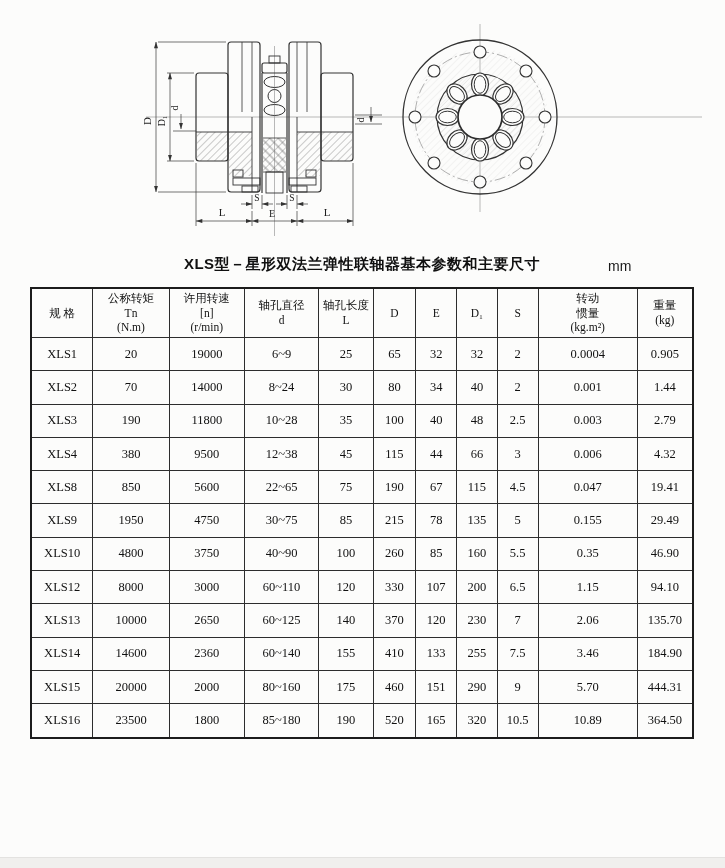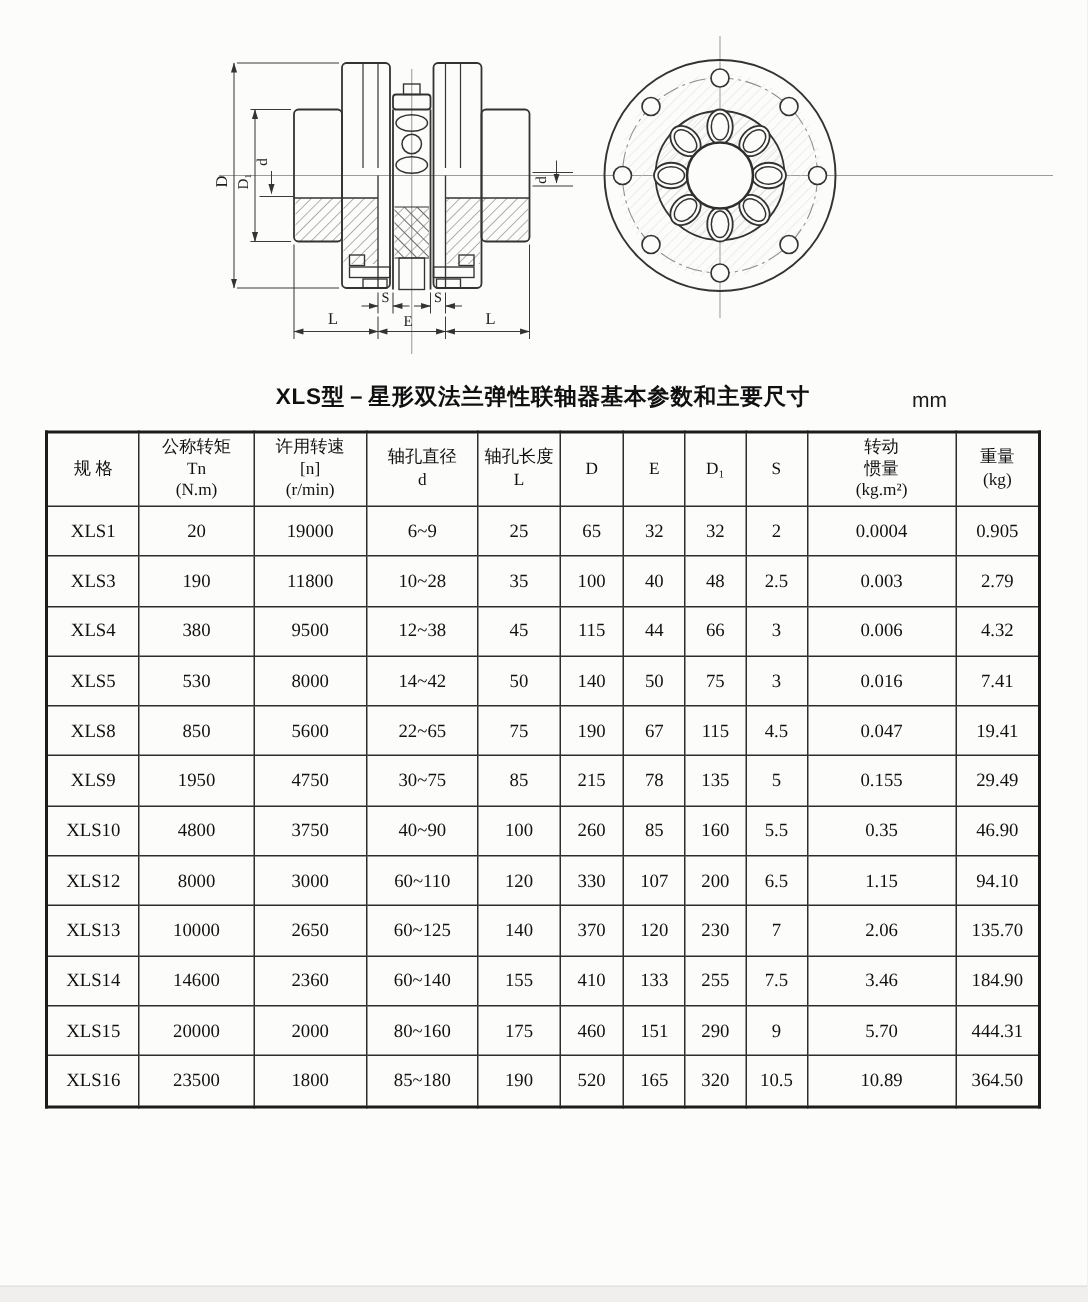--- a/index.html
+++ b/index.html
@@ -275,20 +275,33 @@
           <td>6~9</td>
           <td>25</td>
           <td>65</td>
           <td>32</td>
           <td>32</td>
           <td>2</td>
           <td>0.0004</td>
           <td>0.905</td>
         </tr>
         <tr>
+          <td>XLS2</td>
+          <td>70</td>
+          <td>14000</td>
+          <td>8~24</td>
+          <td>30</td>
+          <td>80</td>
+          <td>34</td>
+          <td>40</td>
+          <td>2</td>
+          <td>0.001</td>
+          <td>1.44</td>
+        </tr>
+        <tr>
           <td>XLS3</td>
           <td>190</td>
           <td>11800</td>
           <td>10~28</td>
           <td>35</td>
           <td>100</td>
           <td>40</td>
           <td>48</td>
           <td>2.5</td>
           <td>0.003</td>
@@ -301,33 +314,20 @@
           <td>12~38</td>
           <td>45</td>
           <td>115</td>
           <td>44</td>
           <td>66</td>
           <td>3</td>
           <td>0.006</td>
           <td>4.32</td>
         </tr>
         <tr>
-          <td>XLS5</td>
-          <td>530</td>
-          <td>8000</td>
-          <td>14~42</td>
-          <td>50</td>
-          <td>140</td>
-          <td>50</td>
-          <td>75</td>
-          <td>3</td>
-          <td>0.016</td>
-          <td>7.41</td>
-        </tr>
-        <tr>
           <td>XLS8</td>
           <td>850</td>
           <td>5600</td>
           <td>22~65</td>
           <td>75</td>
           <td>190</td>
           <td>67</td>
           <td>115</td>
           <td>4.5</td>
           <td>0.047</td>

